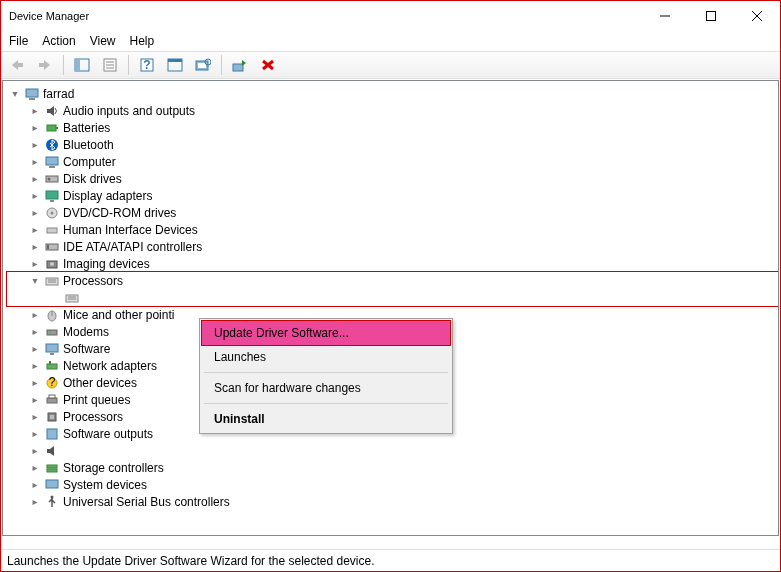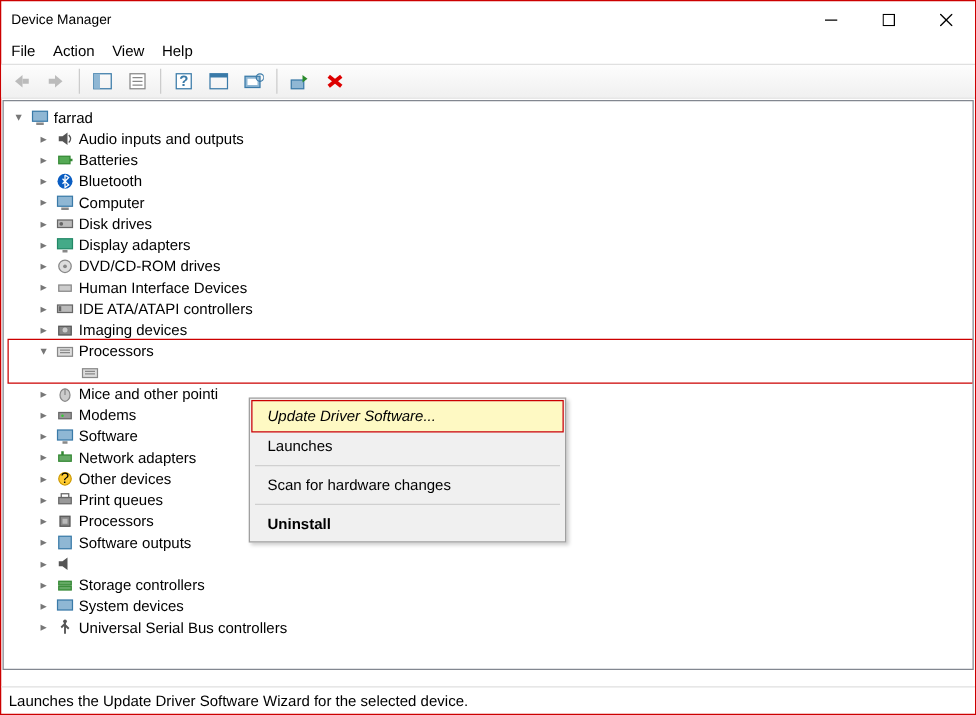--- a/index.html
+++ b/index.html
@@ -21,21 +21,21 @@
 .tw.empty { visibility: hidden; }
 .ico { width: 18px; display: flex; align-items: center; justify-content: center; }
 .lbl { padding: 0 2px; }
 .indent0 { padding-left: 0px; }
 .indent1 { padding-left: 20px; }
 .indent2 { padding-left: 40px; }
 .highlight-red { outline: 1px solid #c00; }
 .sel { background: #CCE8FF; border: 1px solid #99D1FF; }
 .context-menu { position: absolute; width: 254px; background: #f0f0f0; border: 1px solid #a0a0a0; box-shadow: 2px 2px 3px rgba(0,0,0,0.2); padding: 2px; }
 .context-menu .mi { height: 24px; display: flex; align-items: center; padding: 0 12px; }
-.context-menu .mi.hl { background: #fef9c3; outline: 1px solid #c00; font-style: italic; }
+.context-menu .mi.hl { background: #ec4899; outline: 1px solid #c00; }
 .context-menu .mi.bold { font-weight: bold; }
 .context-menu .msep { height: 1px; background: #d0d0d0; margin: 3px 2px; }
 .statusbar { height: 22px; border-top: 1px solid #e0e0e0; display: flex; align-items: center; padding: 0 6px; color: #000; font-size: 11px; margin-top: 12px;}
 svg { display: block; }
 </style>
 </head>
 <body>
 
 <div class="window">
 

